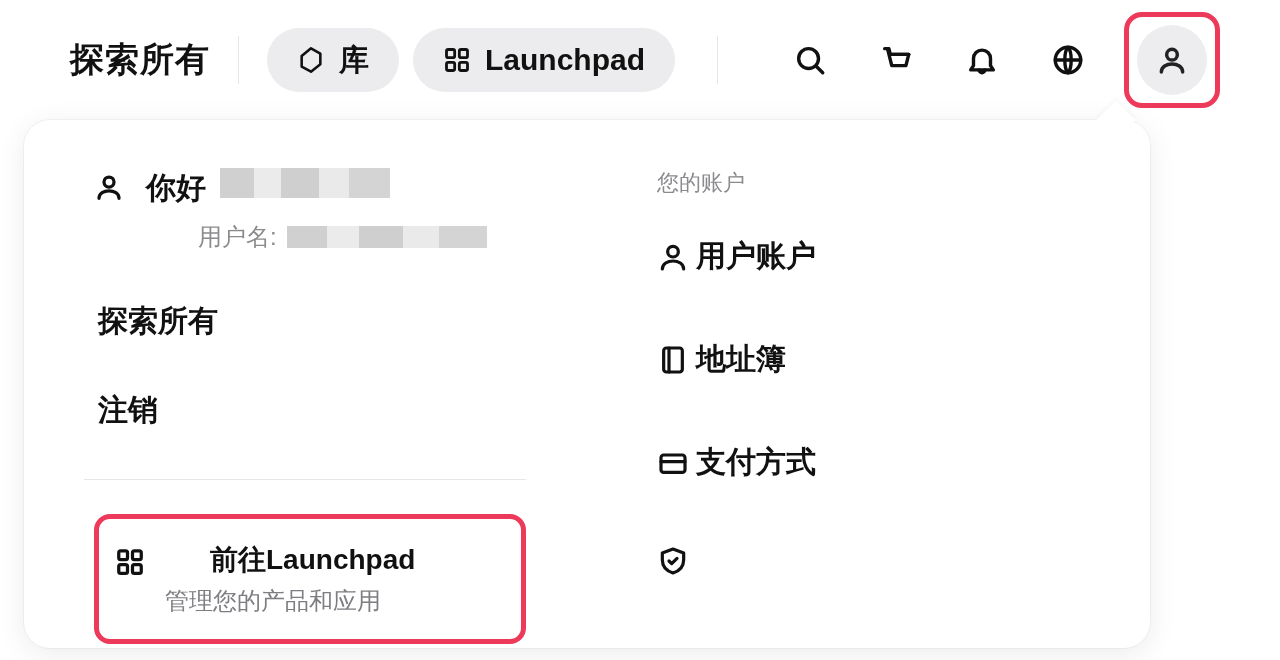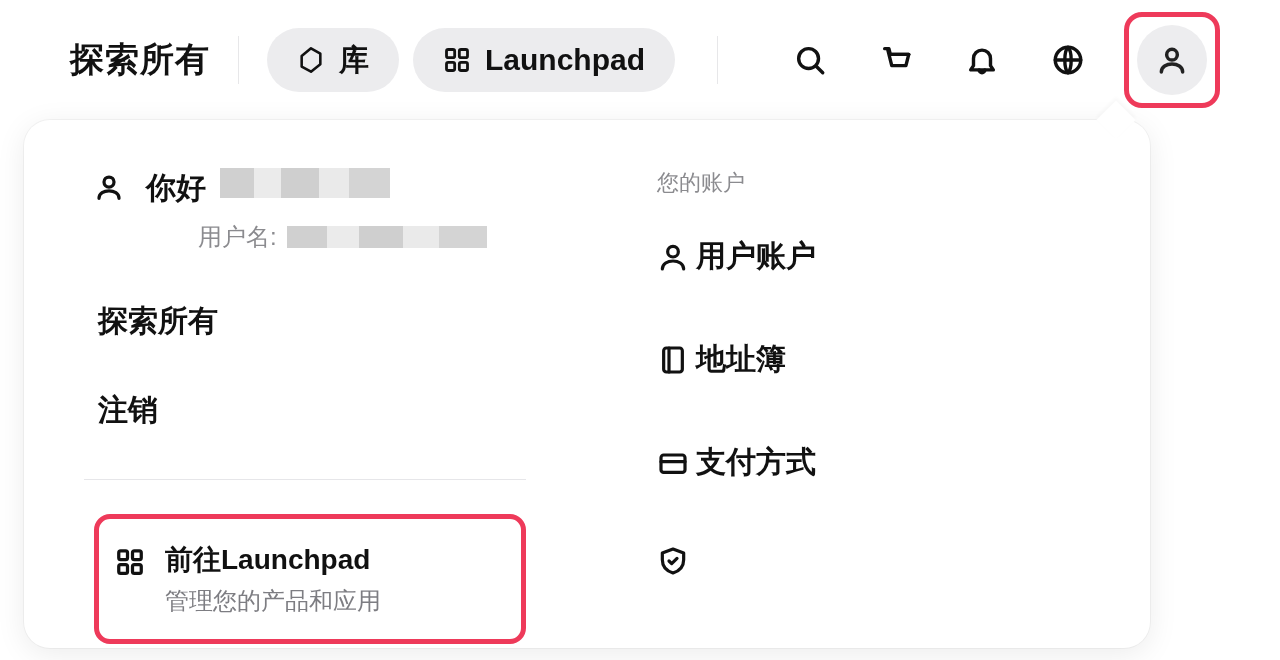--- a/index.html
+++ b/index.html
@@ -116,21 +116,21 @@
   .hr { height:1px; background:#e6e6e9; margin: 48px 0 34px -10px; }
 
   .launchpad-box {
     border: 5px solid #ee3a5a;
     border-radius: 16px;
     padding: 22px 22px 22px 16px;
     display:flex; align-items:flex-start; gap:20px;
     cursor:pointer;
   }
   .launchpad-box svg { width:30px; height:30px; stroke:#111; stroke-width:2.6; fill:none; stroke-linecap:round; stroke-linejoin:round; flex-shrink:0; margin-top:6px; }
-  .lp-title { font-size:28px; font-weight:800; color:#111; }
+  .lp-title { font-size:28px; font-weight:800; color:#111;margin-left:45px; }
   .lp-sub { font-size:24px; color:#7d7d82; margin-top:6px; }
 
   
   .section-label { font-size:22px; color:#8b8b8f; margin-bottom: 38px; }
   .acct-item {
     display:flex; align-items:center; gap:7px;
     font-size:30px; font-weight:800; color:#111;
     margin-bottom: 62px;
     cursor:pointer;
   }

